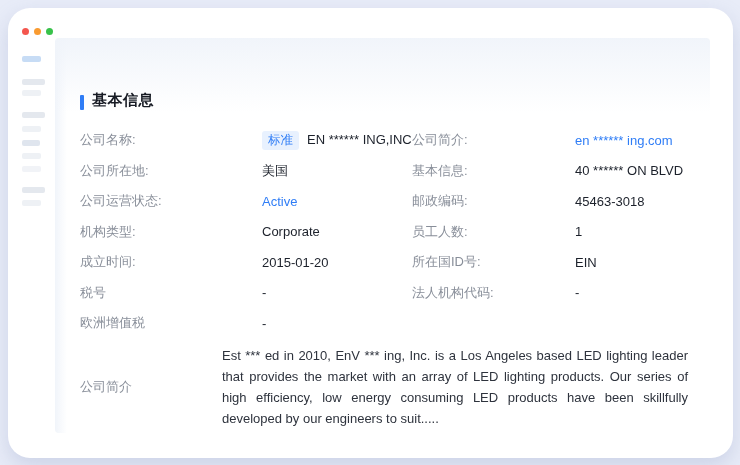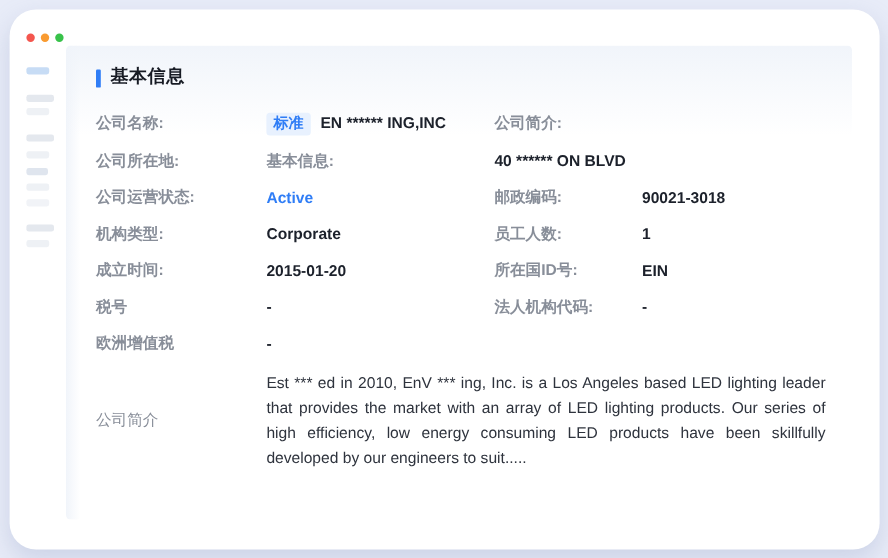--- a/index.html
+++ b/index.html
@@ -41,34 +41,33 @@
     position: absolute;
     left: 47px; top: 30px;
     width: 655px; height: 395px;
     background-color: #ffffff;
     background-image:
       linear-gradient(180deg, rgba(240,244,250,0.95) 0px, rgba(255,255,255,0) 75px),
       linear-gradient(90deg, rgba(240,244,250,0.95) 0px, rgba(255,255,255,0) 12px);
     border-radius: 4px;
     padding: 15px 20px 0 25px;
   }
-  .section-header { display: flex; align-items: flex-end; height: 20px; }
+  .section-header { display: flex; align-items: flex-end; height: 20px; margin-top: 37px; }
   .accent-bar { width: 4px; height: 15px; background: #2f7df6; border-radius: 1px; margin-right: 8px; }
   .section-title { font-size: 15px; font-weight: bold; color: #171b24; letter-spacing: 0.5px; }
   .rows { margin-top: 15px; }
   .row {
     display: grid;
     grid-template-columns: 142px 190px 123px 1fr;
     align-items: center;
     height: 30.5px;
     font-size: 13px;
-    font-weight: bold;
   }
   .lbl { color: #888e99; }
-  .val { color: #1c212b; }
+  .val { color: #1c212b; margin-left: 40px; }
   .blue { color: #2f7df6; }
   .badge {
     display: inline-block;
     background: #e8f1fe;
     color: #2f7df6;
     font-size: 12.5px;
     padding: 1px 6px;
     border-radius: 3px;
     margin-right: 8px;
   }
@@ -116,33 +115,35 @@
       <span class="accent-bar"></span>
       <span class="section-title">基本信息</span>
     </div>
 
     <div class="rows">
 
       <div class="row">
         <span class="lbl">公司名称:</span>
         <span class="val"><span class="badge">标准</span><span>EN ****** ING,INC</span></span>
         <span class="lbl">公司简介:</span>
+        <span class="val blue">en ****** ing.com</span>
       </div>
 
       <div class="row">
         <span class="lbl">公司所在地:</span>
+        <span class="val">美国</span>
         <span class="lbl">基本信息:</span>
         <span class="val">40 ****** ON BLVD</span>
       </div>
 
       <div class="row">
         <span class="lbl">公司运营状态:</span>
         <span class="val blue">Active</span>
         <span class="lbl">邮政编码:</span>
-        <span class="val">90021-3018</span>
+        <span class="val">45463-3018</span>
       </div>
 
       <div class="row">
         <span class="lbl">机构类型:</span>
         <span class="val">Corporate</span>
         <span class="lbl">员工人数:</span>
         <span class="val">1</span>
       </div>
 
       <div class="row">

